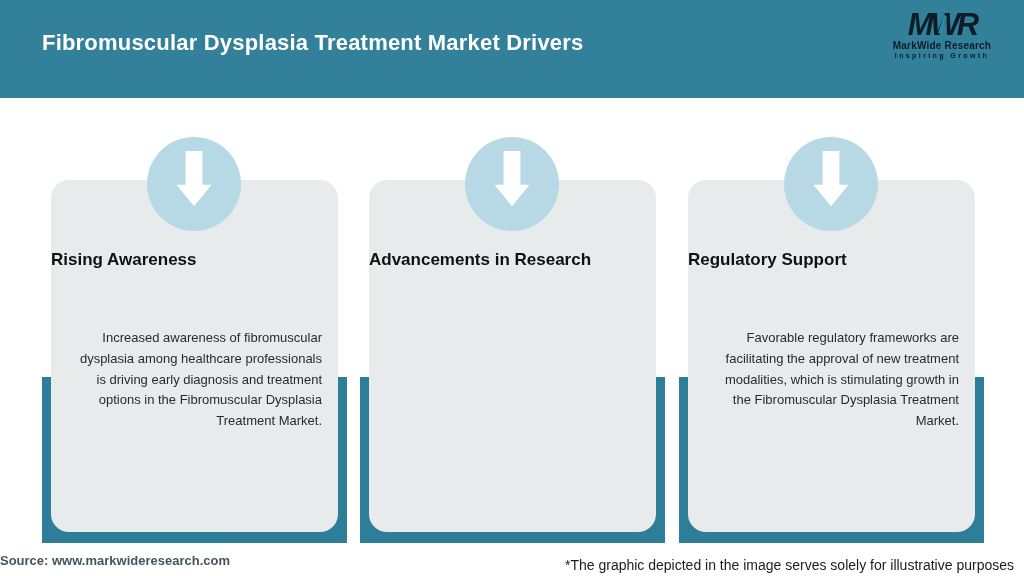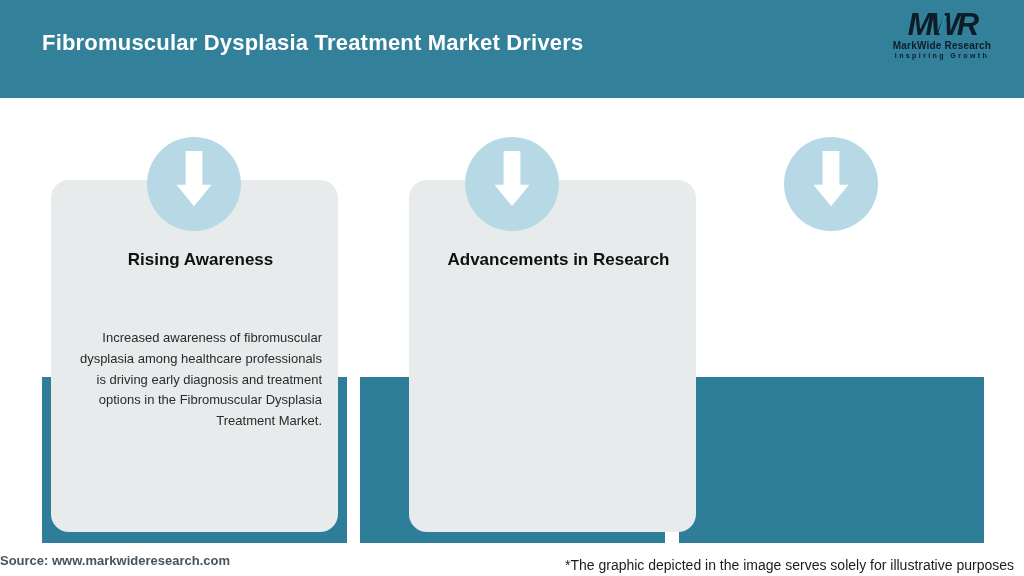--- a/index.html
+++ b/index.html
@@ -73,29 +73,28 @@
 
   .card {
     position: absolute; top: 180px;
     width: 287px; height: 352px;
     background: var(--card_bg, #e8ebec);
     border-radius: 18px;
     box-sizing: border-box;
     padding-top: 70px;
   }
   .card-1 { left: 51px; }
-  .card-2 { left: 369px; margin-left: 40px; }
+  .card-2 { left: 369px; }
   .card-3 { left: 688px; }
 
   .card-title {
     margin: 0;
-    text-align: center;
+    text-align: left;
     font-size: 17px; font-weight: bold;
     color: var(--heading_text, #111111);
-    padding-left: 12px;
   }
   .card-desc {
     margin: 58px 16px 0 17px;
     font-size: 13px; line-height: 1.6;
     color: var(--body_text, #2a2a2a);
     text-align: right;
   }
 
   .circle {
     position: absolute; top: 137px;
@@ -145,20 +144,24 @@
 
   <div class="card card-1">
     <h2 class="card-title">Rising Awareness</h2>
     <p class="card-desc">Increased awareness of fibromuscular dysplasia among healthcare professionals is driving early diagnosis and treatment options in the Fibromuscular Dysplasia Treatment Market.</p>
   </div>
 
   <div class="card card-2">
     <h2 class="card-title">Advancements in Research</h2>
   </div>
 
+  <div class="card card-3">
+    <h2 class="card-title">Regulatory Support</h2>
+    <p class="card-desc">Favorable regulatory frameworks are facilitating the approval of new treatment modalities, which is stimulating growth in the Fibromuscular Dysplasia Treatment Market.</p>
+  </div>
 
   <div class="circle circle-1">
     <svg width="72" height="72" viewBox="0 0 94 94" aria-hidden="true">
       <path d="M36 4 H58 V48 H70 L47 76 L24 48 H36 Z" fill="#ffffff"></path>
     </svg>
   </div>
   <div class="circle circle-2">
     <svg width="72" height="72" viewBox="0 0 94 94" aria-hidden="true">
       <path d="M36 4 H58 V48 H70 L47 76 L24 48 H36 Z" fill="#ffffff"></path>
     </svg>

